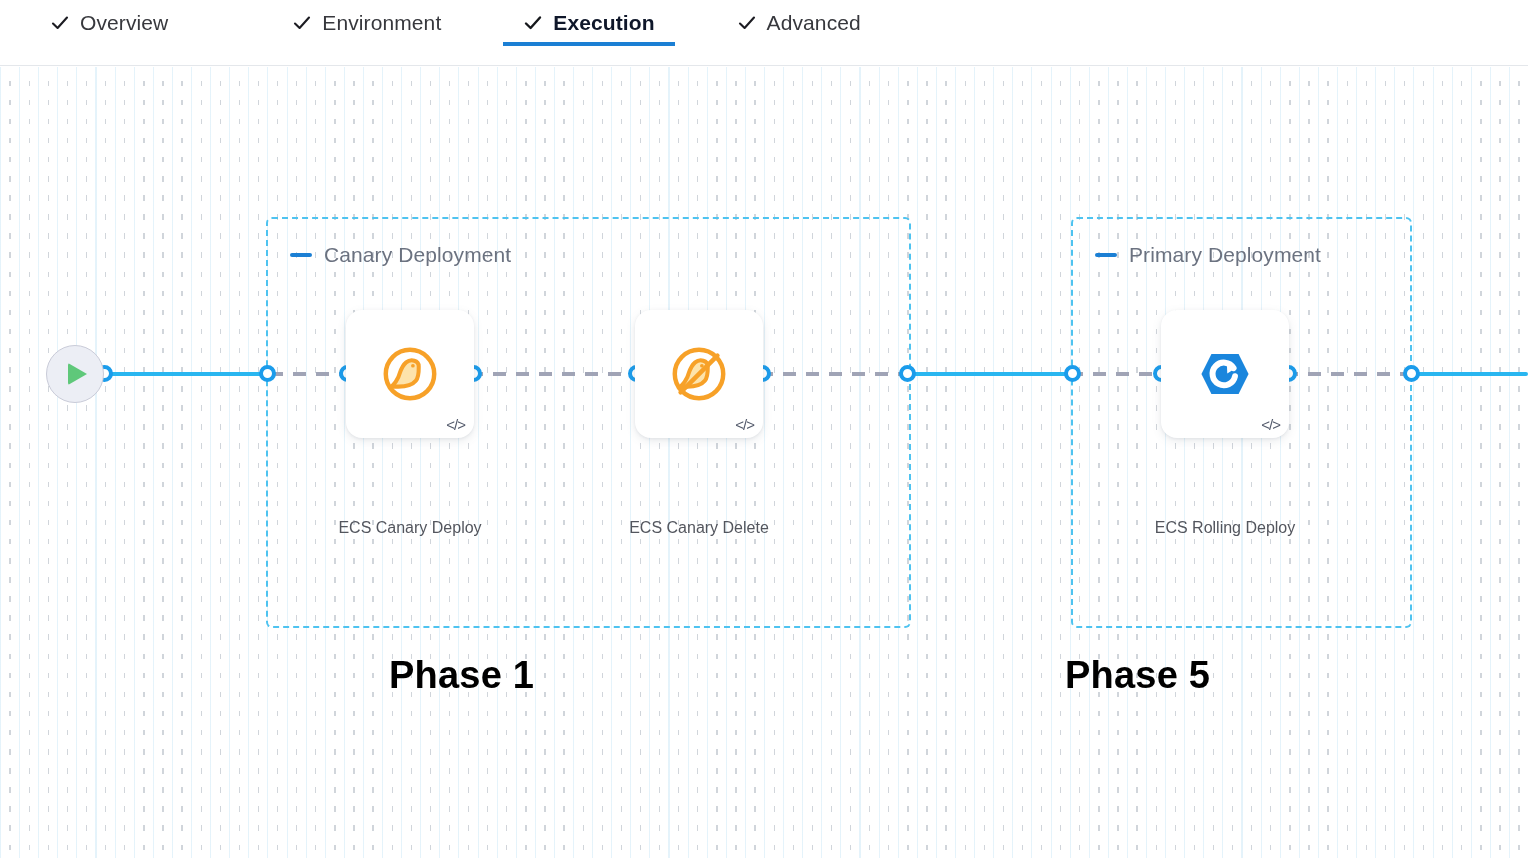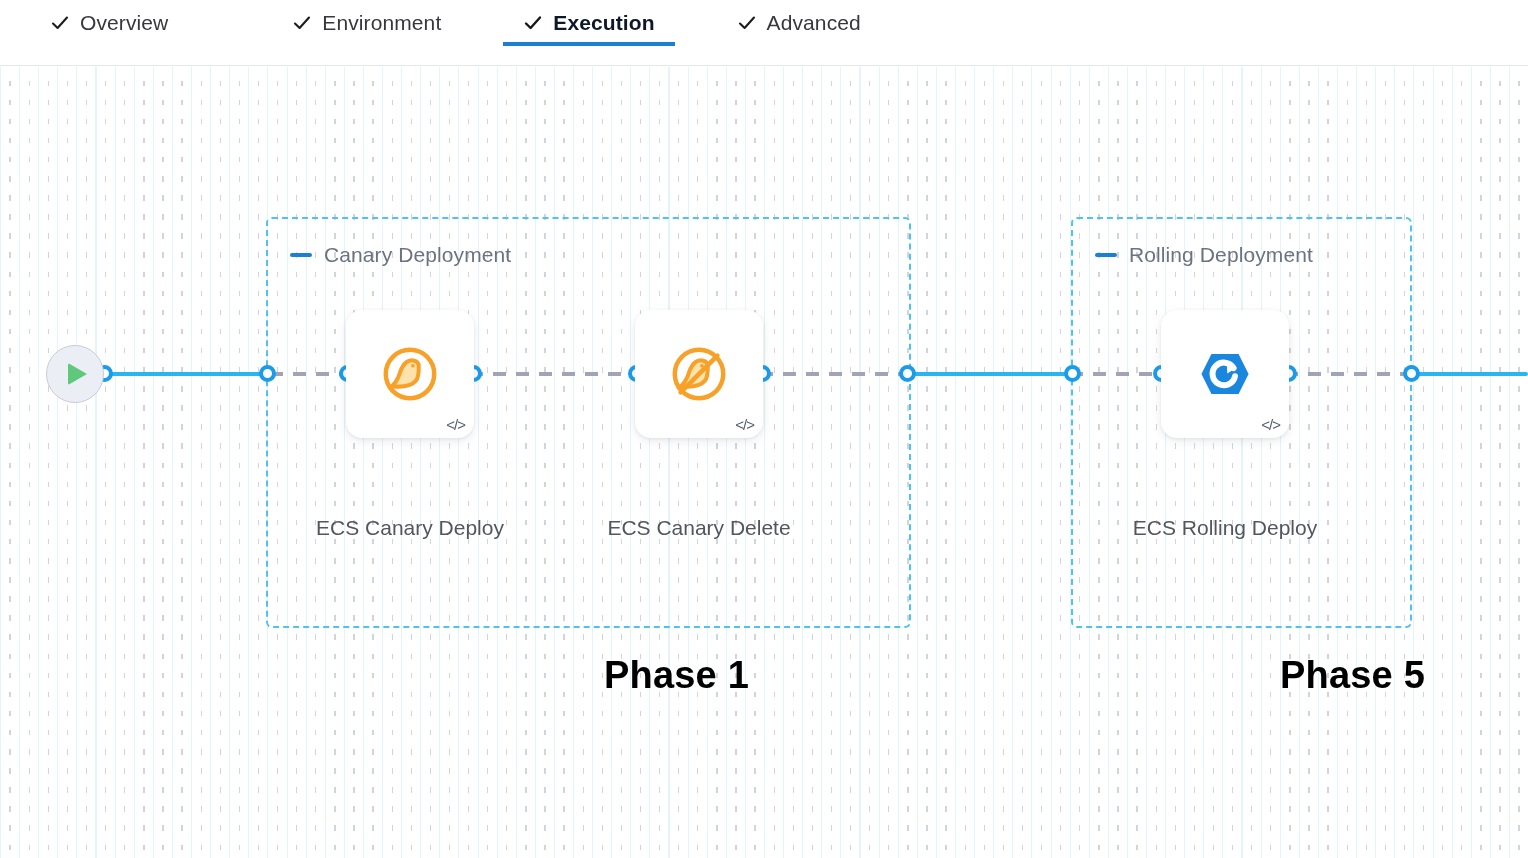--- a/index.html
+++ b/index.html
@@ -212,34 +212,34 @@
     font-size: 15px;
     color: #535a6b;
     font-family: "Liberation Sans", sans-serif;
     letter-spacing: -1px;
     line-height: 1;
   }
   .step-label {
     position: absolute;
     width: 200px;
     text-align: center;
-    font-size: 21px;
+    font-size: 16px;
     line-height: 42px;
     color: #53565e;
     z-index: 8;
     pointer-events: none;
   }
 
   
   .phase-label {
     position: absolute;
     font-size: 38px;
     font-weight: bold;
     color: #000000;
-    text-align: right;
+    text-align: left;
     width: 360px;
     z-index: 9;
     letter-spacing: 0.2px;
   }
 </style>
 </head>
 <body>
 
 <div id="app">
 
@@ -302,21 +302,21 @@
       <div class="group" style="left:266px; top:150px; width:645px; height:411px;">
         <div class="group-header">
           <span class="collapse-icon"></span>
           <span class="group-title">Canary Deployment</span>
         </div>
       </div>
 
       <div class="group" style="left:1071px; top:150px; width:341px; height:411px;">
         <div class="group-header">
           <span class="collapse-icon"></span>
-          <span class="group-title">Rolling Deployment</span>
+          <span class="group-title">Primary Deployment</span>
         </div>
       </div>
 
       <div class="start-node" style="left:46px; top:278px;">
         <div class="start-tri"></div>
       </div>
 
       <div class="port" style="left:96px;   top:298px;"></div>
       <div class="port" style="left:259px;  top:298px;"></div>
       <div class="port" style="left:339px;  top:298px;"></div>

